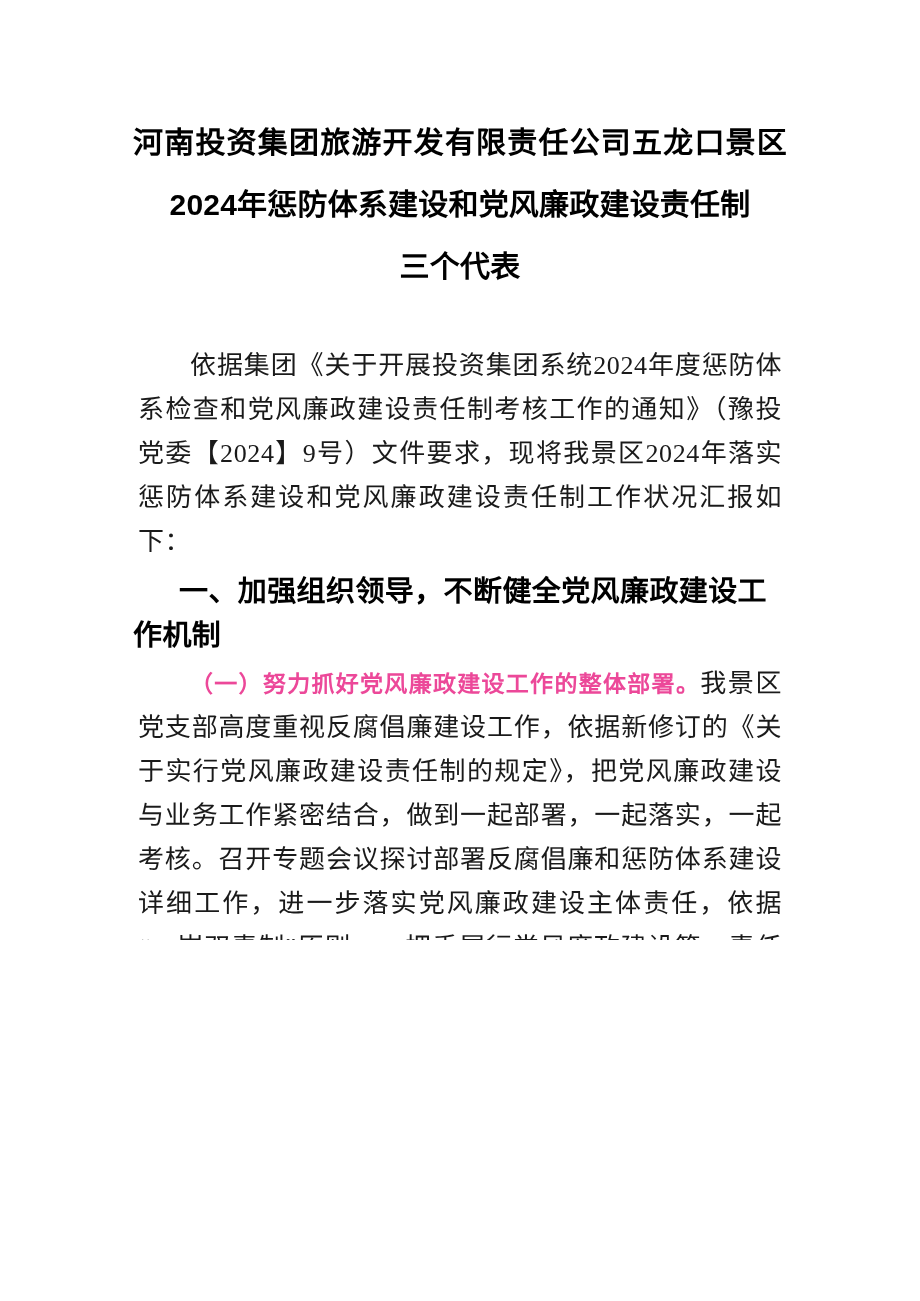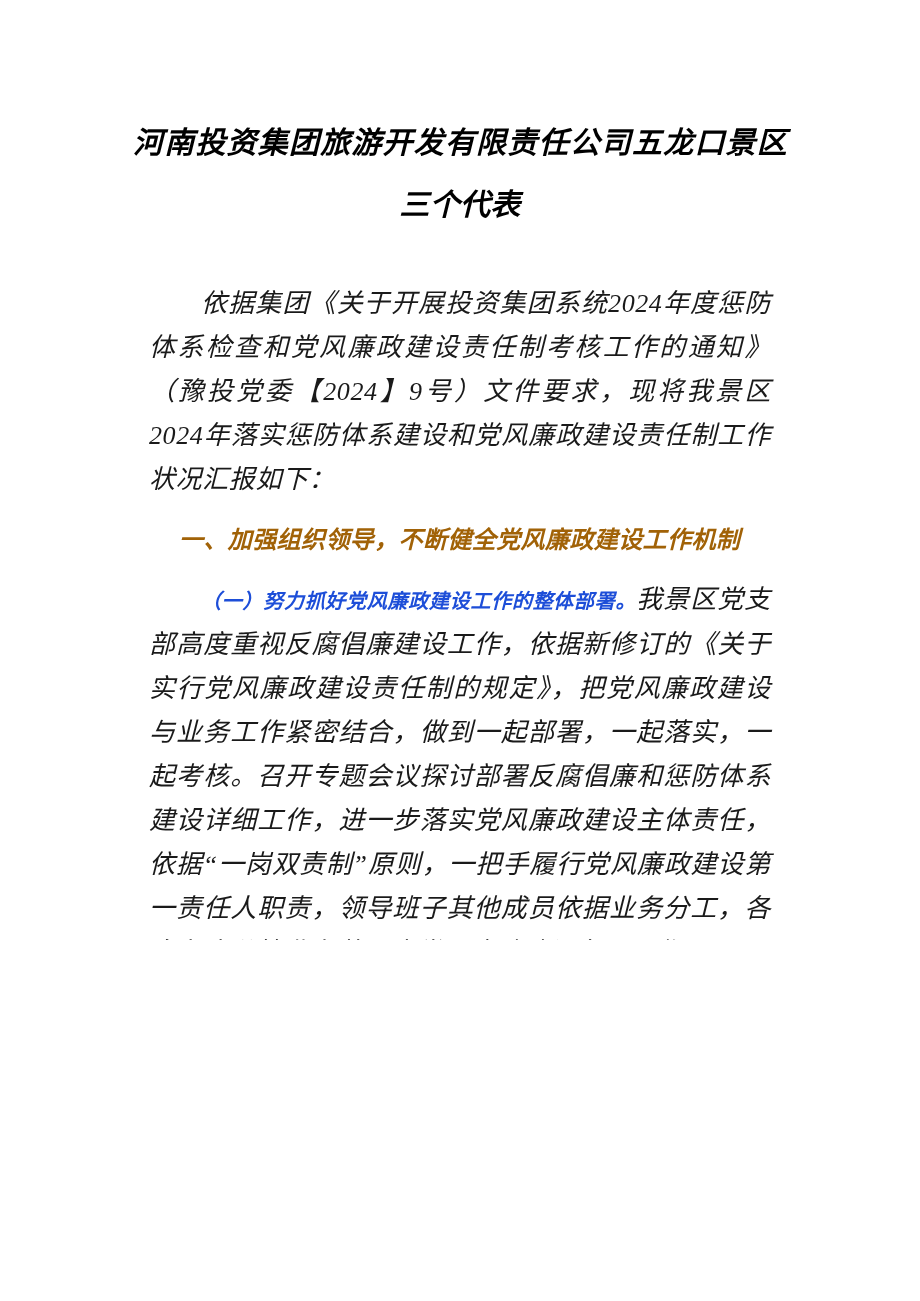--- a/index.html
+++ b/index.html
@@ -16,21 +16,20 @@
   }
 
   .page {
     position: relative;
     width: 920px;
     height: 940px;
     margin: 0 auto;
     background: #ffffff;
     overflow: hidden;
     box-sizing: border-box;
-    font-style: italic;
   }
 
   
   .content {
     position: absolute;
     left: 133px;
     top: 0;
     width: 654px;
   }
 
@@ -57,60 +56,61 @@
     text-align-last: justify;
     white-space: normal;
   }
 
   
   .body-block {
     margin-top: 46px;
   }
 
   p.para {
-    margin: 16px;
+    margin: 5px;
     font-family: "Liberation Serif", "DejaVu Serif", serif;
     font-size: 26px;
     line-height: 44px;
     text-align: justify;
     text-justify: inter-ideograph;
     text-indent: 52px;
     letter-spacing: 0.6px;
     color: #1a1a1a;
   }
 
   
   p.heading {
     margin: 0;
     font-family: "Liberation Sans", "DejaVu Sans", sans-serif;
     font-weight: bold;
-    font-size: 24px;
+    font-size: 29px;
     line-height: 44px;
     text-indent: 46px;
     letter-spacing: 0.4px;
-    color: #a16207;
+    color: #000000;
   }
 
   
   .lead-bold {
     font-family: "Liberation Sans", "DejaVu Sans", sans-serif;
     font-weight: bold;
-    font-size: 20px;
+    font-size: 23px;
     letter-spacing: 0.3px;
-    color: #1d4ed8;
+    color: #ec4899;
   }
 </style>
 </head>
 <body>
 
 <div class="page">
   <div class="content">
 
     <h1 class="doc-title">
       <span class="tline tline-1">河南投资集团旅游开发有限责任公司五龙口景区</span>
+      <span class="tline">2024年惩防体系建设和党风廉政建设责任制</span>
       <span class="tline">三个代表</span>
     </h1>
 
     <div class="body-block">
 
       <p class="para">依据集团《关于开展投资集团系统2024年度惩防体系检查和党风廉政建设责任制考核工作的通知》（豫投党委【2024】9号）文件要求，现将我景区2024年落实惩防体系建设和党风廉政建设责任制工作状况汇报如下：</p>
 
 
       <p class="heading">一、加强组织领导，不断健全党风廉政建设工作机制</p>
 

